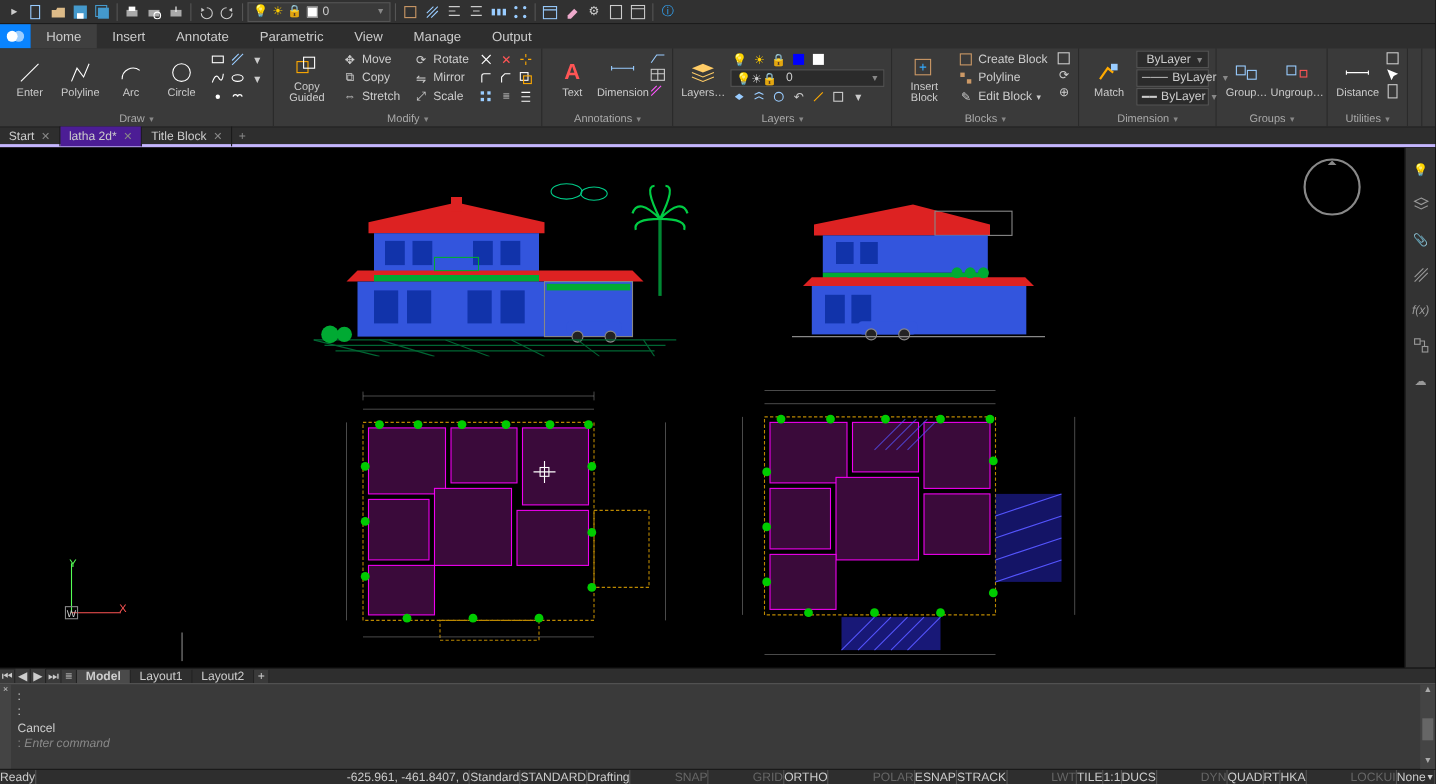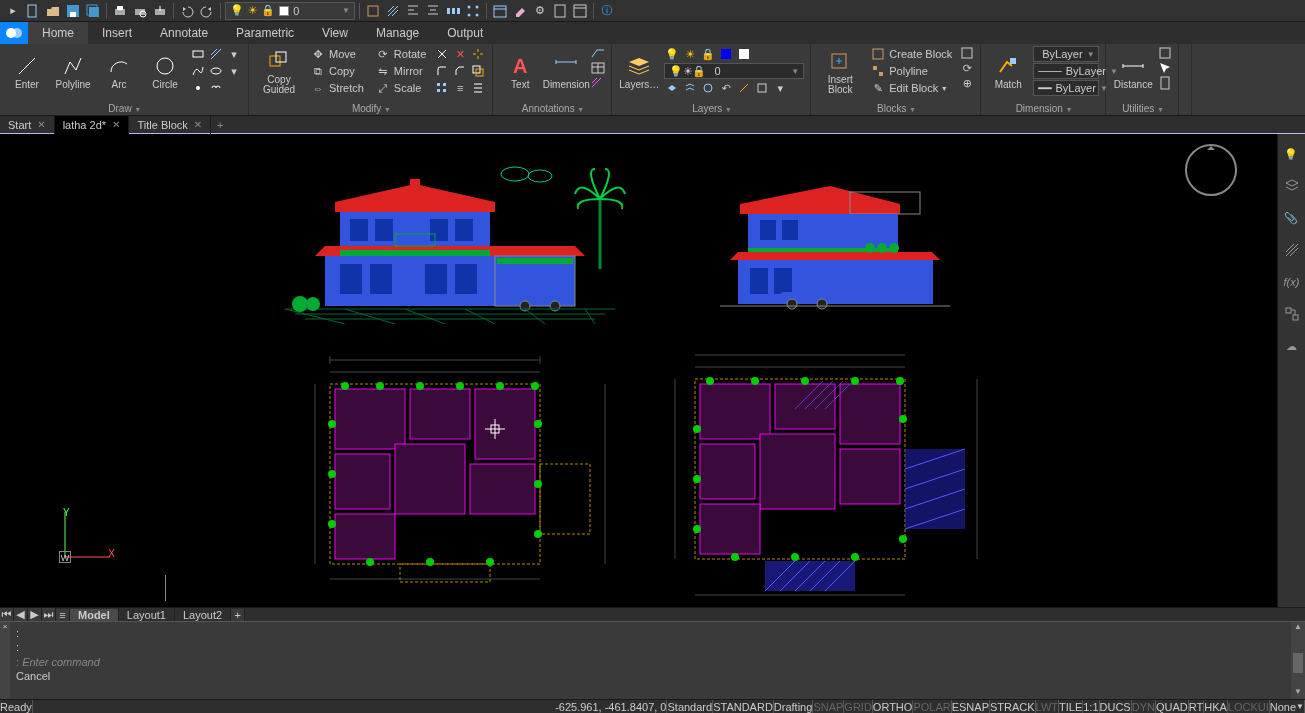--- a/index.html
+++ b/index.html
@@ -29,23 +29,23 @@
 .bigbtn .lbl { font-size: 10px; margin-top: 2px; text-align: center; line-height: 1; }
 .col { display: flex; flex-direction: column; gap: 1px; }
 .smbtn { display: flex; align-items: center; height: 16px; padding: 0 4px; cursor: pointer; gap: 4px; font-size: 10px; border-radius: 2px; white-space: nowrap; }
 .smico { width: 14px; height: 14px; display: flex; align-items: center; justify-content: center; }
 .iconrow { display: flex; gap: 2px; }
 .iconrow .smico { cursor: pointer; border-radius: 2px; width: 16px; height: 16px; }
 .combo { height: 16px; background: #2b2b2b; border: 1px solid #555; display: flex; align-items: center; padding: 0 4px; gap: 4px; font-size: 10px; }
 .dropcaret { font-size: 8px; color: #888; margin-left: auto; }
 
 
-.doctabs { height: 18px; background: #2e2e2e; display: flex; align-items: center; border-bottom: 1px solid #c4b5fd; }
+.doctabs { height: 18px; background: #2e2e2e; display: flex; align-items: center; border-bottom: 3px solid #c4b5fd; }
 .doctab { height: 18px; display: flex; align-items: center; padding: 0 8px; gap: 6px; cursor: pointer; font-size: 11px; border-right: 1px solid #1a1a1a; }
-.doctab.active { background: #000000; }
+.doctab.active { background: #4c1d95; }
 .doctab .close { font-size: 10px; color: #888; }
 .addtab { width: 18px; text-align: center; cursor: pointer; color: #888; }
 
 
 .canvas-row { flex: 1; display: flex; position: relative; background: #000; overflow: hidden; }
 .canvas { flex: 1; position: relative; }
 .right-rail { width: 28px; background: #333; display: flex; flex-direction: column; align-items: center; gap: 12px; padding-top: 10px; border-left: 1px solid #1a1a1a; }
 .right-rail .rico { width: 20px; height: 20px; display: flex; align-items: center; justify-content: center; cursor: pointer; color: #999; }
 .compass { position: absolute; top: 10px; right: 40px; width: 52px; height: 52px; border: 2px solid #888; border-radius: 50%; }
 .compass::before { content:''; position:absolute; left:50%; top:-4px; width:0; height:0; border:4px solid transparent; border-bottom-color:#888; transform:translateX(-50%);}
@@ -75,21 +75,21 @@
 .cmdtext .prompt { color: #888; }
 .cmdtext .enter { font-style: italic; color: #888; }
 .cmdscroll { width: 14px; background: #444; position: relative; }
 .cmdscroll .thumb { position: absolute; left: 2px; right: 2px; top: 40%; height: 20px; background: #666; }
 .cmdscroll .arr { position: absolute; left: 0; right: 0; height: 12px; text-align: center; font-size: 8px; color: #aaa; cursor: pointer; }
 
 
 .statusbar { height: 14px; background: #2e2e2e; display: flex; align-items: center; font-size: 10px; border-top: 1px solid #1a1a1a; }
 .statusbar .cell { padding: 0 0; border-right: 1px solid #555; height: 14px; display: flex; align-items: center; }
 .statusbar .toggle { cursor: pointer; }
-.statusbar .toggle.off { color: #666; }
+.statusbar .toggle.off { color: #666; margin-left: 40px; }
 .statusbar .spacer { flex: 1; }
 
 svg { display: block; }
 </style>
 </head>
 <body>
 
 <div class="qat">
   <div class="ico">▸</div>
   <div class="ico">
@@ -580,20 +580,43 @@
         <div class="combo">
             <span>━━</span>
             <span>ByLayer</span>
             <span class="dropcaret">▼</span>
           </div>
       </div>
     </div>
     <div class="panel-title">Dimension</div>
   </div>
 
+  <div class="panel">
+    <div class="panel-body">
+      <div class="bigbtn">
+          <div class="glyph">
+            <svg width="22" height="20">
+              <rect x="2" y="4" width="8" height="8" fill="none" stroke="#9cf"></rect>
+              <rect x="12" y="8" width="8" height="8" fill="none" stroke="#9cf"></rect>
+            </svg>
+          </div>
+          <div class="lbl">Group…</div>
+        </div>
+      <div class="bigbtn">
+          <div class="glyph">
+            <svg width="22" height="20">
+              <rect x="2" y="4" width="8" height="8" fill="none" stroke="#9cf"></rect>
+              <rect x="14" y="8" width="6" height="6" fill="none" stroke="#f55"></rect>
+            </svg>
+          </div>
+          <div class="lbl">Ungroup…</div>
+        </div>
+    </div>
+    <div class="panel-title">Groups</div>
+  </div>
 
   <div class="panel">
     <div class="panel-body">
       <div class="bigbtn">
           <div class="glyph">
             <svg width="24" height="20">
               <path d="M2 10h20M2 8v4M22 8v4" stroke="#fff"></path>
             </svg>
           </div>
           <div class="lbl">Distance</div>
@@ -898,22 +921,22 @@
   <div class="ltab">Layout1</div>
   <div class="ltab">Layout2</div>
   <div class="nav">+</div>
 </div>
 
 <div class="cmdwin">
   <div class="cmdclose">×</div>
   <div class="cmdtext">
     <div>:</div>
     <div>:</div>
+    <div>Cancel</div>
     <div><span class="prompt">:</span> <span class="enter">Enter command</span></div>
-    <div>Cancel</div>
   </div>
   <div class="cmdscroll">
     <div class="arr" style="top:0">▲</div>
     <div class="thumb"></div>
     <div class="arr" style="bottom:0">▼</div>
   </div>
 </div>
 
 <div class="statusbar">
   <div class="cell">Ready</div>

